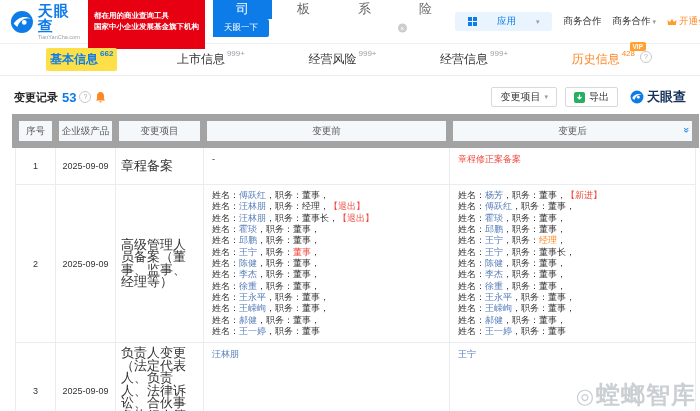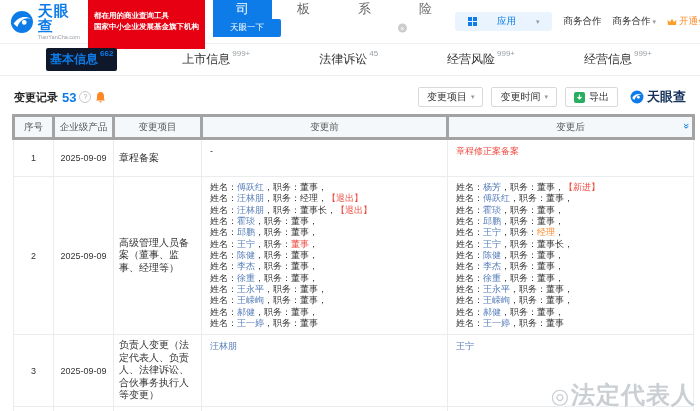--- a/index.html
+++ b/index.html
@@ -15,55 +15,55 @@
   .logo-cn{font-size:15px;font-weight:800;color:#0e7ce8;letter-spacing:1px;}
   .logo-en{font-size:5.5px;color:#9aa0a6;margin-top:2px;}
   .promo{background:#e60012;color:#fff;font-size:7.5px;font-weight:700;line-height:1.45;padding:17px 6px;margin-left:6px;white-space:nowrap;}
   .search{margin-left:8px;display:flex;flex-direction:column;}
   .stabs{display:flex;gap:2px;align-items:flex-end;height:13px;}
   .stab{font-size:13px;color:#666;padding:2px 23px 1px;cursor:pointer;}
   .stab.active{background:#0e7ce8;color:#fff;border-radius:2px 2px 0 0;}
   .sbox{display:flex;align-items:center;position:relative;}
   .sinput{width:160px;height:18px;border:1px solid #d9d9d9;border-right:none;box-sizing:border-box;font-size:8px;color:#333;padding:0 16px 0 5px;outline:none;border-radius:2px 0 0 2px;font-family:inherit;}
   .clear{position:absolute;right:48px;top:50%;transform:translateY(-50%);width:9px;height:9px;border-radius:50%;background:#ccc;color:#fff;font-size:7px;line-height:9px;text-align:center;cursor:pointer;}
-  .sbtn{width:68px;height:18px;background:#0e7ce8;color:#fff;border:none;font-size:8.5px;border-radius:0 2px 2px 0;cursor:pointer;font-family:inherit;}
+  .sbtn{width:56px;height:18px;background:#0e7ce8;color:#fff;border:none;font-size:8.5px;border-radius:0 2px 2px 0;cursor:pointer;font-family:inherit;}
   .hright{margin-left:auto;display:flex;align-items:center;gap:11px;font-size:9.5px;color:#333;white-space:nowrap;}
   .pill{background:#e9f4ff;color:#0e7ce8;padding:3px 13px;border-radius:3px;display:inline-flex;align-items:center;gap:20px;cursor:pointer;}
   .hlink{display:inline-flex;align-items:center;gap:2px;cursor:pointer;}
   .hlink.vip{color:#ff8724;}
   .caret{color:#999;font-size:7px;}
   .caret.o{color:#ff8724;}
   .bell{position:relative;display:inline-flex;cursor:pointer;}
   .dot{position:absolute;top:-2px;right:-2px;width:4px;height:4px;background:#f53f3f;border-radius:50%;}
   .avatar{width:13px;height:13px;border-radius:50%;background:#0e7ce8;display:inline-block;margin-right:3px;}
   .user{display:inline-flex;align-items:center;cursor:pointer;}
   
   .nav{height:31px;display:flex;align-items:center;justify-content:space-between;padding:0 44px 0 46px;border-bottom:1px solid #ededed;font-size:12px;color:#333;}
   .nav-tab{display:inline-flex;align-items:flex-start;gap:2px;cursor:pointer;position:relative;padding:3px 4px;}
   .nav-tab .cnt{font-size:8px;color:#9aa0a6;position:relative;top:-2px;}
-  .nav-tab.active{color:#0e7ce8;font-weight:700;background:#0f172a;border-radius:2px;}
+  .nav-tab.active{color:#0e7ce8;font-weight:700;background:#fde047;border-radius:2px;}
   .nav-tab.active .cnt{color:#0e7ce8;}
   .nav-tab.hist{color:#ff8724;}
   .nav-tab.hist .cnt{color:#ff8724;}
   .vipb{position:absolute;top:-6px;right:10px;background:#ffa02f;color:#fff;font-size:6.5px;font-weight:700;font-style:normal;padding:0 3px;line-height:9px;border-radius:2px 2px 2px 0;}
   .info{display:inline-block;width:10px;height:10px;border:1px solid #c9c9c9;border-radius:50%;color:#aaa;font-size:7px;line-height:10px;text-align:center;margin-left:3px;cursor:pointer;flex:none;}
   
   .sec{margin:10px 14px 6px 14px;height:22px;display:flex;align-items:center;}
   .sec-title{font-size:11px;font-weight:700;color:#1f1f1f;}
   .sec-count{color:#0e7ce8;font-weight:700;font-size:13px;margin-left:4px;}
   .mbell{margin-left:4px;display:inline-flex;cursor:pointer;}
   .sec-r{margin-left:auto;display:flex;align-items:center;gap:8px;}
   .btn{height:20px;border:1px solid #d9d9d9;background:#fff;border-radius:2px;font-size:10px;color:#333;padding:0 8px;display:inline-flex;align-items:center;gap:4px;cursor:pointer;font-family:inherit;}
   .brand{display:inline-flex;align-items:center;gap:3px;font-size:13px;font-weight:800;color:#16325c;margin-left:4px;}
   
   .tbl{margin-left:12px;width:680px;border-collapse:collapse;table-layout:fixed;}
-  .tbl th{background:#f5f8fa;border:3px solid #a3a3a3;font-weight:400;color:#555;font-size:9.5px;height:20px;position:relative;padding:0;}
+  .tbl th{background:#f5f8fa;border:7px solid #a3a3a3;font-weight:400;color:#555;font-size:9.5px;height:20px;position:relative;padding:0;}
   .tbl td{border:1px solid #e9edf0;font-size:9px;color:#333;vertical-align:middle;padding:0;}
   td.c-no,td.c-date{text-align:center;}
-  td.c-item{padding:4px 5px;line-height:12.5px;font-size:10px;vertical-align:middle;}
+  td.c-item{padding:4px 5px;line-height:12.5px;font-size:13px;vertical-align:middle;}
   td.c-val{vertical-align:top;padding:5px 8px;line-height:12.5px;text-align:left;}
   .pline{line-height:11.35px;white-space:nowrap;font-size:9px;}
   tr.r1 td{height:26px;}
   tr.r3 td{height:58px;}
   tr.r4 td{height:46px;}
   .plink{color:#567db9;cursor:pointer;}
   .red{color:#f0483e;}
   .orange{color:#ff8724;}
   .green{color:#5fad4f;}
   .expand{position:absolute;right:3px;top:4px;color:#0e7ce8;font-size:10px;transform:rotate(90deg);display:inline-block;line-height:10px;cursor:pointer;}
@@ -143,50 +143,48 @@
 <nav class="nav">
   <span class="nav-tab active">
     <span>基本信息</span>
       <span class="cnt">662</span>
   </span>
   <span class="nav-tab">
     <span>上市信息</span>
       <span class="cnt">999+</span>
   </span>
   <span class="nav-tab">
-    <span>法律诉讼</span>
-      <span class="cnt">45</span>
-  </span>
-  <span class="nav-tab">
     <span>经营风险</span>
       <span class="cnt">999+</span>
   </span>
   <span class="nav-tab">
     <span>经营信息</span>
       <span class="cnt">999+</span>
+  </span>
+  <span class="nav-tab hist">
+    <i class="vipb">VIP</i>
+    <span>历史信息</span>
+      <span class="cnt">428</span>
+    <span class="info">?</span>
   </span>
 </nav>
 
 <div class="sec">
   <span class="sec-title">变更记录</span>
   <span class="sec-count">53</span>
   <span class="info">?</span>
   <span class="mbell">
     <svg width="11" height="12" viewBox="0 0 11 12">
       <path d="M5.5 1 C3.2 1 2 2.8 2 5 v3 L1 9.5 h9 L9 8 V5 C9 2.8 7.8 1 5.5 1 Z" fill="#ff8724"></path>
       <path d="M4.3 10.3 a1.2 1.2 0 0 0 2.4 0 Z" fill="#ff8724"></path>
     </svg>
   </span>
   <div class="sec-r">
     <button class="btn">
       <span>变更项目</span>
-      <span class="caret">▾</span>
-    </button>
-    <button class="btn">
-      <span>变更时间</span>
       <span class="caret">▾</span>
     </button>
     <button class="btn">
       <svg width="11" height="11" viewBox="0 0 11 11">
         <rect width="11" height="11" rx="2" fill="#27ae60"></rect>
         <path d="M5.5 2.5 v4 M3.5 5 l2 2 l2 -2" stroke="#fff" stroke-width="1.2" fill="none"></path>
       </svg>
       <span>导出</span>
     </button>
     <span class="brand">
@@ -274,14 +272,14 @@
         <td class="c-no">4</td>
         <td class="c-date">2025-09-09</td>
         <td class="c-item">注册资本变更（注册资金、资金数额等变更）</td>
         <td class="c-val"><span>628728.8273万元（币种：人民币）</span></td>
         <td class="c-val"><span class="green">622704.8814万元（币种：人民币）（-0.96%）</span></td>
       </tr>
     </tbody>
 </table>
 
 <div class="wm">
-  <span class="wm-c">◎</span><span>法定代表人</span>
+  <span class="wm-c">◎</span><span>螳螂智库</span>
 </div>
 
 </body></html>

